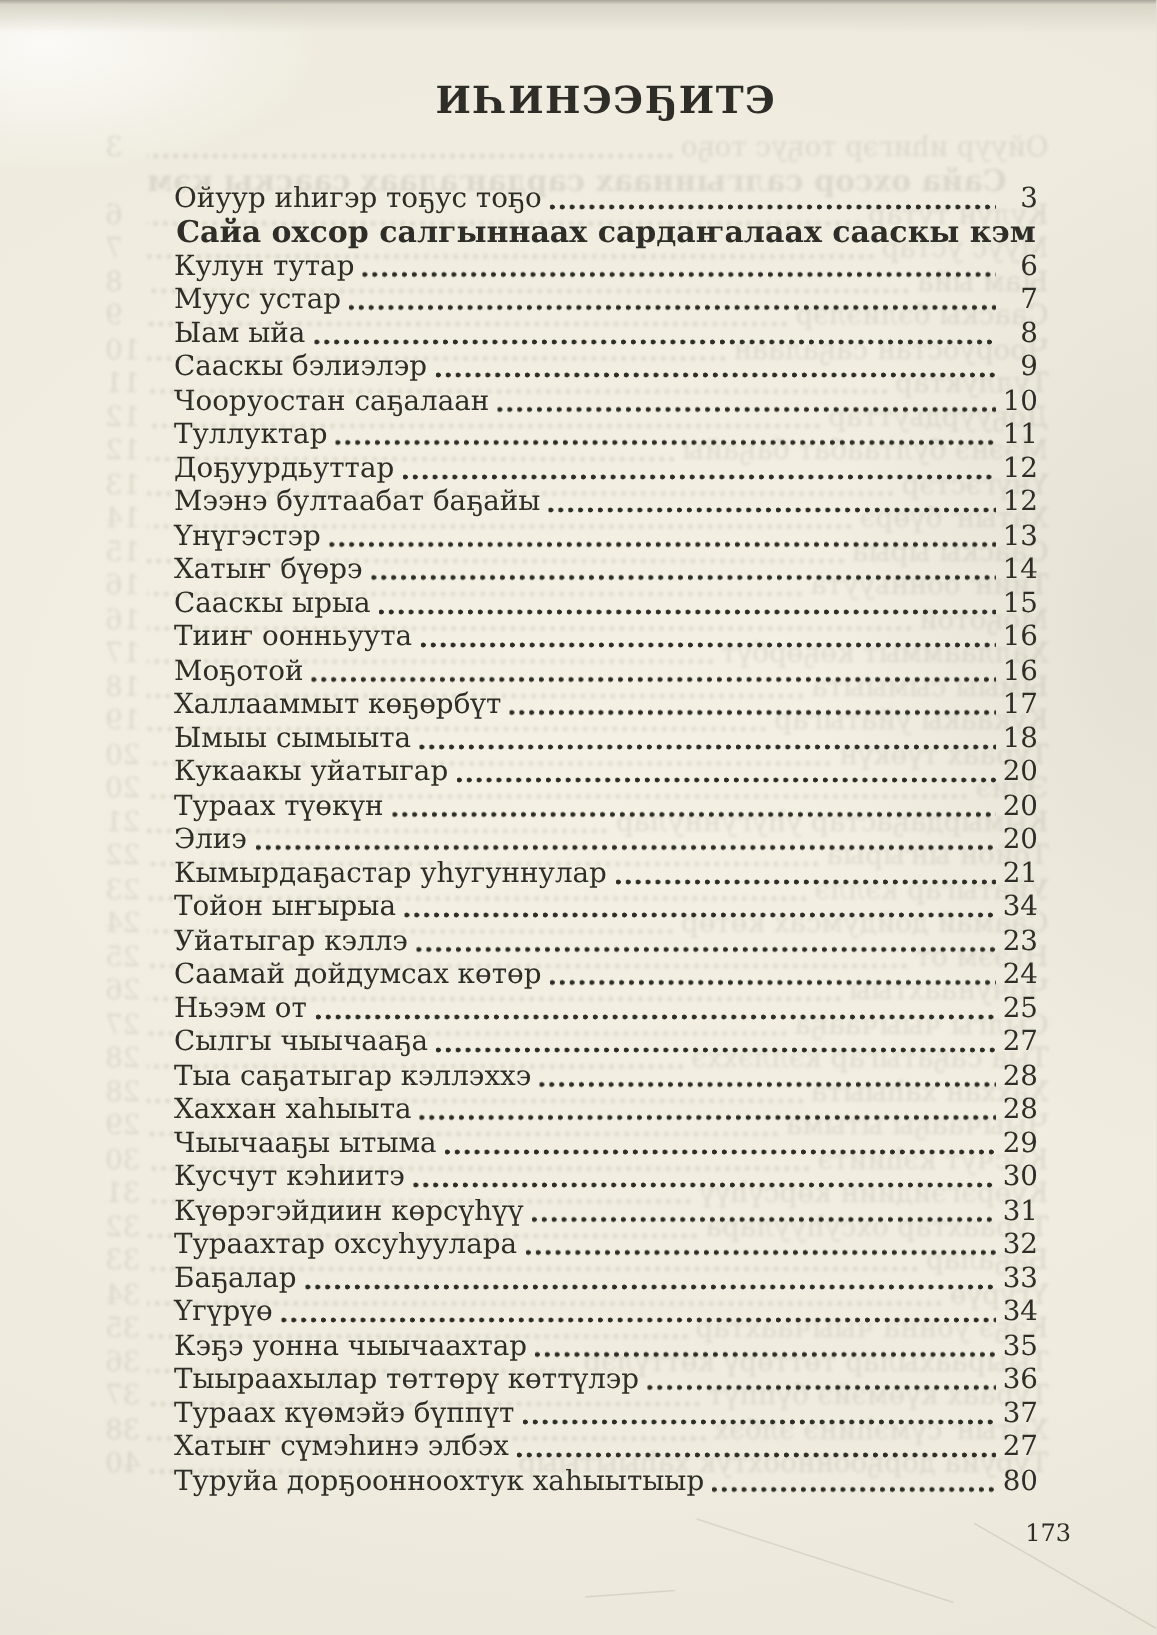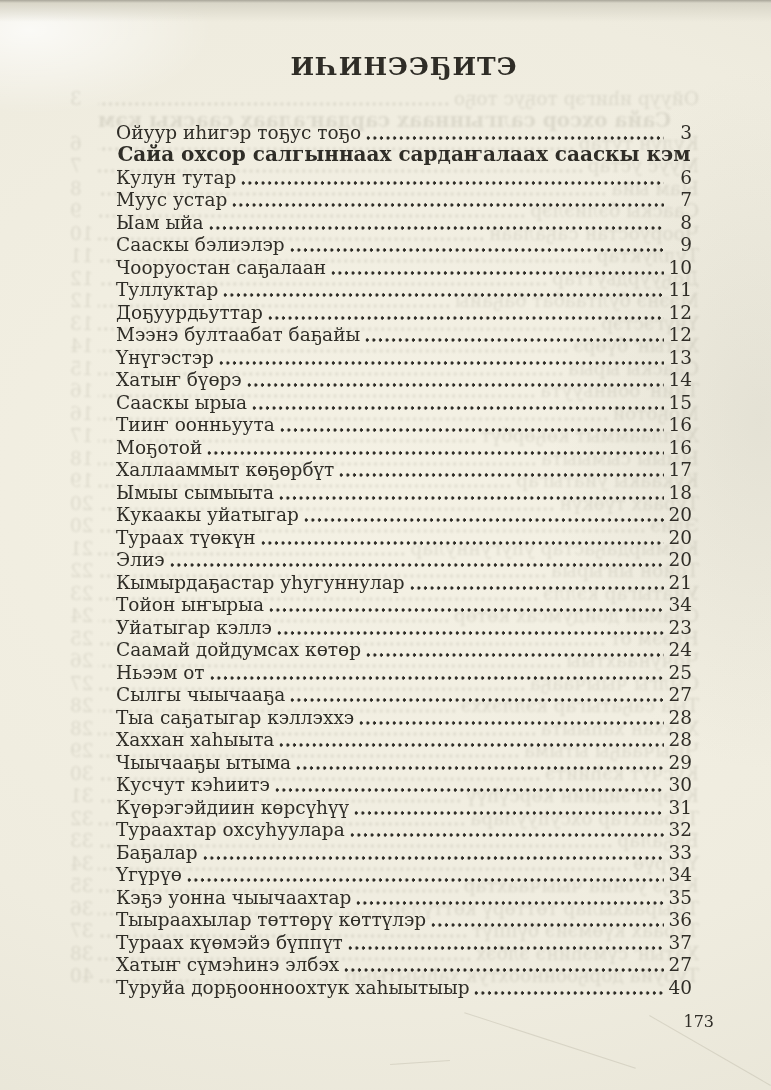--- a/index.html
+++ b/index.html
@@ -467,21 +467,21 @@
           <span class="num">37</span>
         </div>
         <div class="row">
           <span class="label">Хатыҥ сүмэһинэ элбэх</span>
           <span class="leader"></span>
           <span class="num">27</span>
         </div>
         <div class="row">
           <span class="label">Туруйа дорҕоонноохтук хаһыытыыр</span>
           <span class="leader"></span>
-          <span class="num">40</span>
+          <span class="num">80</span>
         </div>
       </div>
     <div class="folio">173</div>
   </div>
   <div class="crease crease1"></div>
   <div class="crease crease2"></div>
   <div class="crease crease3"></div>
 </div>
 
 </body></html>

